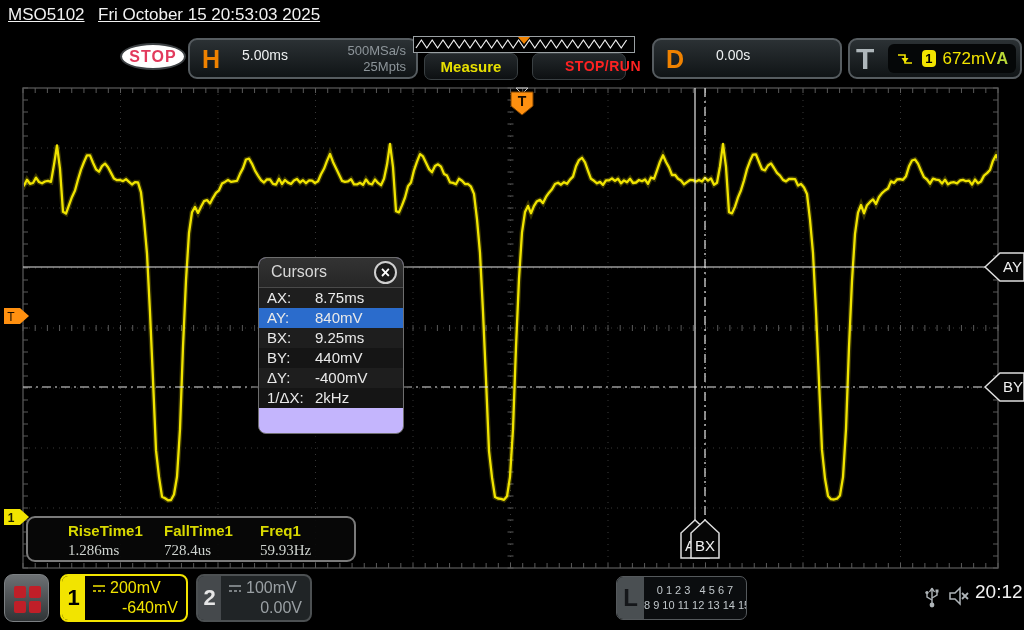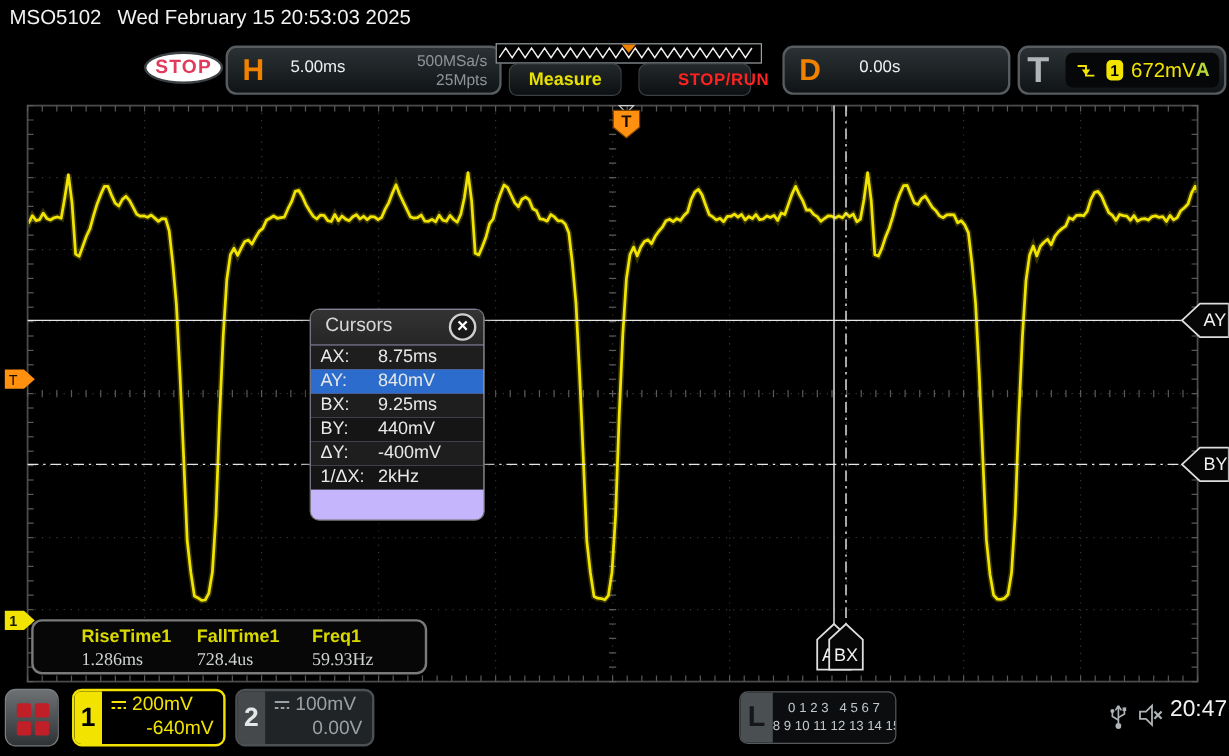--- a/index.html
+++ b/index.html
@@ -2,21 +2,21 @@
 <html><head>
 <meta charset="utf-8">
 <style>
   * { margin:0; padding:0; box-sizing:border-box; }
   html,body { width:1024px; height:630px; background:#000; overflow:hidden;
               font-family:"Liberation Sans", sans-serif; }
   .abs { position:absolute; }
 
   
   #titlebar { left:0; top:0; width:1024px; height:30px; color:#f2f2f2; font-size:17px; }
-  #titlebar span { position:absolute; top:5px; }
+  #titlebar span { position:absolute; top:5px;text-decoration:underline; }
 
   
   #header { left:0; top:30px; width:1024px; height:54px; }
   .panel { position:absolute; background:linear-gradient(#2b3134,#101416);
            border:2px solid #565c60; border-radius:9px; }
   #logo { left:10px; top:8px; font-size:30px; font-weight:bold; color:#f6c500;
           font-family:"Liberation Serif", serif; letter-spacing:1px; }
   #stop-badge { left:120px; top:13px; width:66px; height:27px; border-radius:50%;
                 background:#ffffff; border:2px solid #3d4144; text-align:center;
                 line-height:23px; color:#e23a5c; font-weight:bold; font-size:16px; letter-spacing:1px;}
@@ -96,21 +96,21 @@
                 line-height:15px; white-space:pre; }
   #usb-icon { left:924px; top:14px; }
   #spk-icon { left:947px; top:14px; }
   #clock { left:975px; top:11px; color:#f2f2f2; font-size:19px; }
 </style>
 </head>
 <body>
 
 <div class="abs" id="titlebar">
   <span style="left:8px">MSO5102</span>
-  <span style="left:98px">Wed February 15 20:53:03 2025</span>
+  <span style="left:98px">Fri October 15 20:53:03 2025</span>
 </div>
 
 <div class="abs" id="header">
   <div class="abs" id="stop-badge">STOP</div>
 
   <div class="panel" id="h-panel">
     <span class="h-letter">H</span>
     <span class="h-value">5.00ms</span>
     <span class="h-rate"><span>500MSa/s</span><br><span>25Mpts</span></span>
   </div>
@@ -646,14 +646,14 @@
       <path d="M8 19 V4 M8 4 L5.5 8 M8 4 L10.5 8" stroke="#aeb4b8" stroke-width="1.4" fill="none"></path>
     <path d="M8 14 L13 11 V8" stroke="#aeb4b8" stroke-width="1.4" fill="none"></path>
       <rect x="11.5" y="5.5" width="3" height="3" fill="#aeb4b8"></rect>
     <path d="M8 16 L3 13 V10" stroke="#aeb4b8" stroke-width="1.4" fill="none"></path>
       <circle cx="3" cy="8.6" r="1.7" fill="#aeb4b8"></circle>
   </svg>
   <svg class="abs" id="spk-icon" width="24" height="24">
     <polygon points="3,9 8,9 13,4 13,20 8,15 3,15" fill="none" stroke="#aeb4b8" stroke-width="1.5"></polygon>
     <path d="M15 9 L21 15 M21 9 L15 15" stroke="#aeb4b8" stroke-width="1.8"></path>
   </svg>
-  <span class="abs" id="clock">20:47</span>
+  <span class="abs" id="clock">20:12</span>
 </div>
 
 </body></html>

